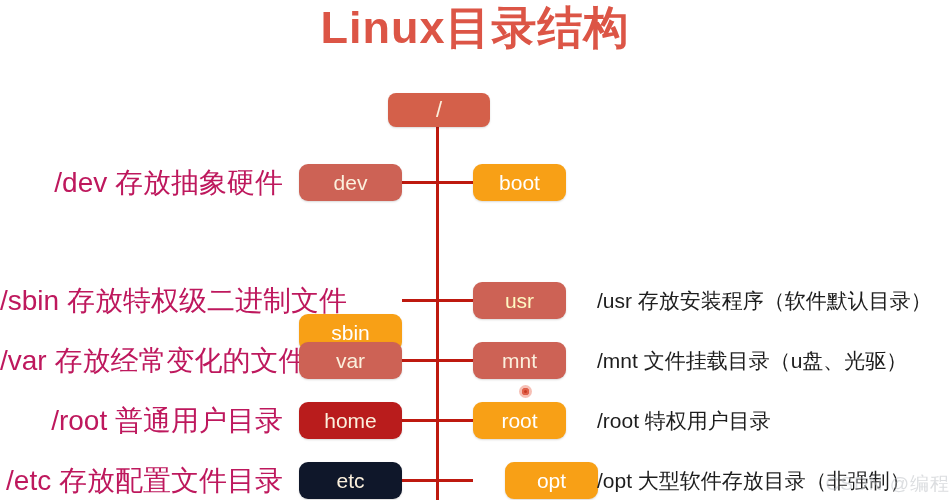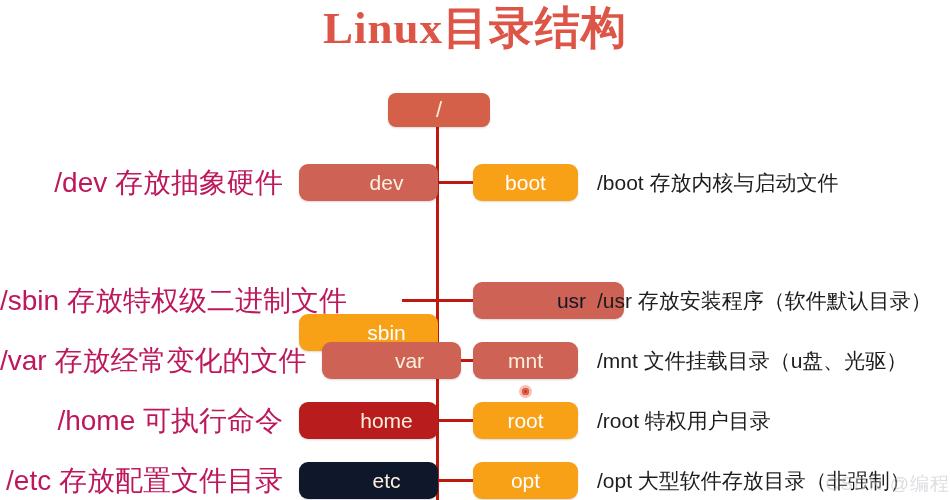--- a/index.html
+++ b/index.html
@@ -3,45 +3,44 @@
 <meta charset="utf-8">
 <style>
   html,body{margin:0;padding:0;}
   body{
     width:950px;height:500px;overflow:hidden;background:#ffffff;position:relative;
     font-family:"Liberation Sans","DejaVu Sans",sans-serif;
   }
   .stage{position:absolute;inset:0;width:950px;height:500px;}
   .title{
     position:absolute;top:0;left:0;width:950px;text-align:center;
-    font-size:45px;font-weight:800;letter-spacing:1px;line-height:56px;font-family:Liberation Serif, serif;
+    font-size:45px;font-weight:800;letter-spacing:1px;line-height:56px;
   }
   .vline{position:absolute;left:436px;top:126px;width:3px;height:374px;}
   .root-box{
     position:absolute;left:388px;top:93px;width:102px;height:34px;
     border-radius:8px;text-align:center;line-height:34px;font-size:22px;
     box-shadow:0 1px 2px rgba(0,0,0,.15);
   }
   .row{position:absolute;left:0;width:950px;height:37px;}
   .ldesc{
     position:absolute;left:0;top:0;width:283px;height:37px;line-height:37px;
     text-align:right;font-size:28px;color:#be185d;white-space:nowrap;
   }
   .rdesc{
     position:absolute;left:597px;top:0;height:37px;line-height:37px;
     font-size:21px;color:#1d1d1d;white-space:nowrap;
   }
   .lbox{
     position:absolute;left:299px;top:0;width:103px;height:37px;
     border-radius:9px;text-align:center;line-height:37px;font-size:21px;
     box-shadow:0 1px 2px rgba(0,0,0,.15);
-    padding-left:36px;
   }
   .rbox{
-    position:absolute;left:473px;top:0;width:105px;height:37px;
+    position:absolute;left:473px;top:0;width:93px;height:37px;
     border-radius:9px;text-align:center;line-height:37px;font-size:21px;
     box-shadow:0 1px 2px rgba(0,0,0,.15);
   }
   .connector{position:absolute;left:402px;top:17px;width:71px;height:3px;}
   .pointer-dot{
     position:absolute;left:519px;top:385px;width:13px;height:13px;border-radius:50%;
     background:rgba(236,112,92,.45);
   }
   .pointer-dot::after{
     content:"";position:absolute;left:3px;top:3px;width:7px;height:7px;border-radius:50%;
@@ -61,53 +60,52 @@
 
   <div class="vline" style="background: rgb(190, 25, 15);"></div>
 
   <div class="root-box" style="background: rgb(212, 96, 74); color: rgb(251, 240, 221);">/</div>
 
   <div class="row" style="top:164px">
     <div class="connector" style="background: rgb(190, 25, 15);"></div>
     <div class="ldesc">/dev 存放抽象硬件</div>
     <div class="lbox" style="background: rgb(205, 98, 85); color: rgb(251, 240, 221);">dev</div>
     <div class="rbox" style="background: rgb(248, 160, 22); color: rgb(255, 255, 255);">boot</div>
-    <div class="rdesc">/boot 存放内核与启动文件</div>
   </div>
 
 
   <div class="row" style="top:282px">
     <div class="connector" style="background: rgb(190, 25, 15);"></div>
     <div class="ldesc">/sbin 存放特权级二进制文件</div>
     <div class="lbox" style="background: rgb(248, 160, 22); color: rgb(255, 255, 255); margin-top: 32px;">sbin</div>
-    <div class="rbox" style="background: rgb(205, 98, 85); color: #0f172a; padding-left: 46px;">usr</div>
+    <div class="rbox" style="background: rgb(205, 98, 85); color: #fef9c3;">usr</div>
     <div class="rdesc">/usr 存放安装程序（软件默认目录）</div>
   </div>
 
   <div class="row" style="top:342px">
     <div class="connector" style="background: rgb(190, 25, 15);"></div>
     <div class="ldesc">/var 存放经常变化的文件</div>
-    <div class="lbox" style="background: rgb(205, 98, 85); color: rgb(251, 240, 221); margin-left: 23px;">var</div>
+    <div class="lbox" style="background: rgb(205, 98, 85); color: rgb(251, 240, 221);">var</div>
     <div class="rbox" style="background: rgb(205, 98, 85); color: rgb(251, 240, 221);">mnt</div>
     <div class="rdesc">/mnt 文件挂载目录（u盘、光驱）</div>
   </div>
 
   <div class="row" style="top:402px">
     <div class="connector" style="background: rgb(190, 25, 15);"></div>
-    <div class="ldesc">/home 可执行命令</div>
+    <div class="ldesc">/root 普通用户目录</div>
     <div class="lbox" style="background: #b91c1c; color: rgb(251, 240, 221);">home</div>
     <div class="rbox" style="background: rgb(248, 160, 22); color: rgb(255, 255, 255);">root</div>
     <div class="rdesc">/root 特权用户目录</div>
   </div>
 
   <div class="row" style="top:462px">
     <div class="connector" style="background: rgb(190, 25, 15);"></div>
     <div class="ldesc">/etc 存放配置文件目录</div>
     <div class="lbox" style="background: #0f172a; color: rgb(251, 240, 221);">etc</div>
-    <div class="rbox" style="background: rgb(248, 160, 22); color: rgb(255, 255, 255);">opt</div>
+    <div class="rbox" style="background: rgb(248, 160, 22); color: rgb(255, 255, 255); margin-left: 32px;">opt</div>
     <div class="rdesc">/opt 大型软件存放目录（非强制）</div>
   </div>
 
   <div class="pointer-dot"></div>
 
   <div class="watermark" style="color: rgb(185, 189, 194);">CSDN @编程</div>
 
 </div>
 
 </body></html>

